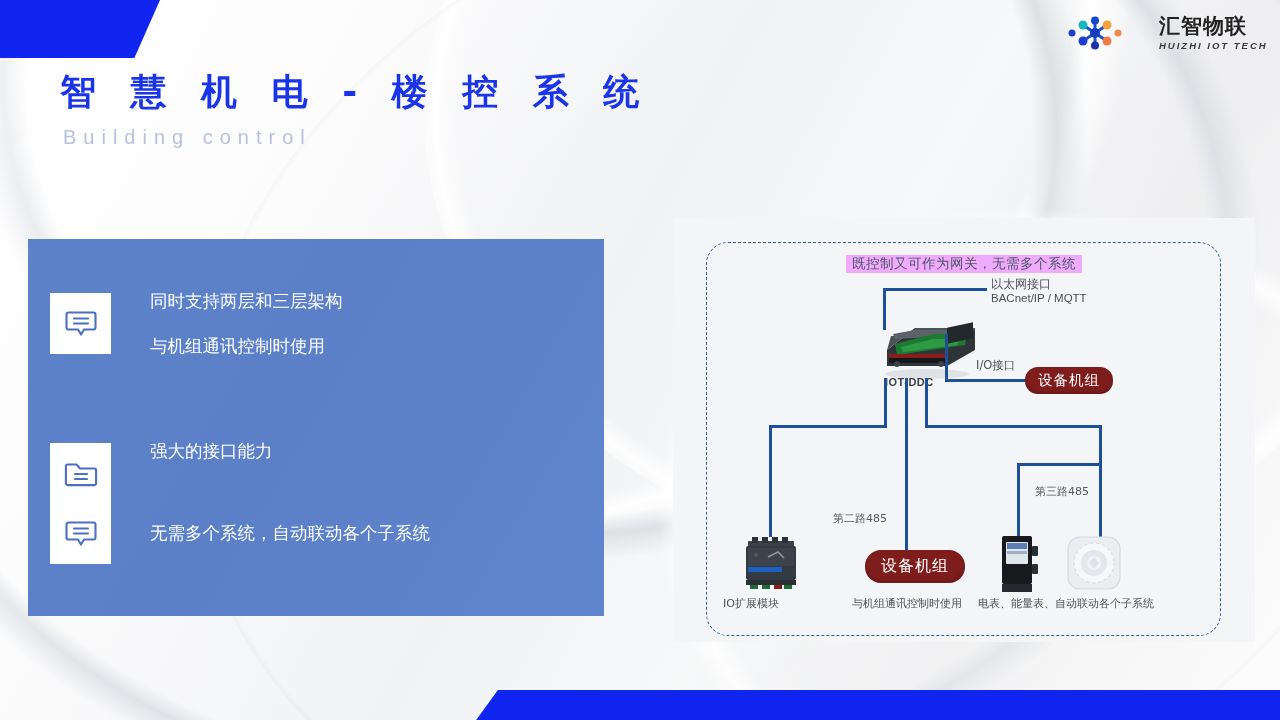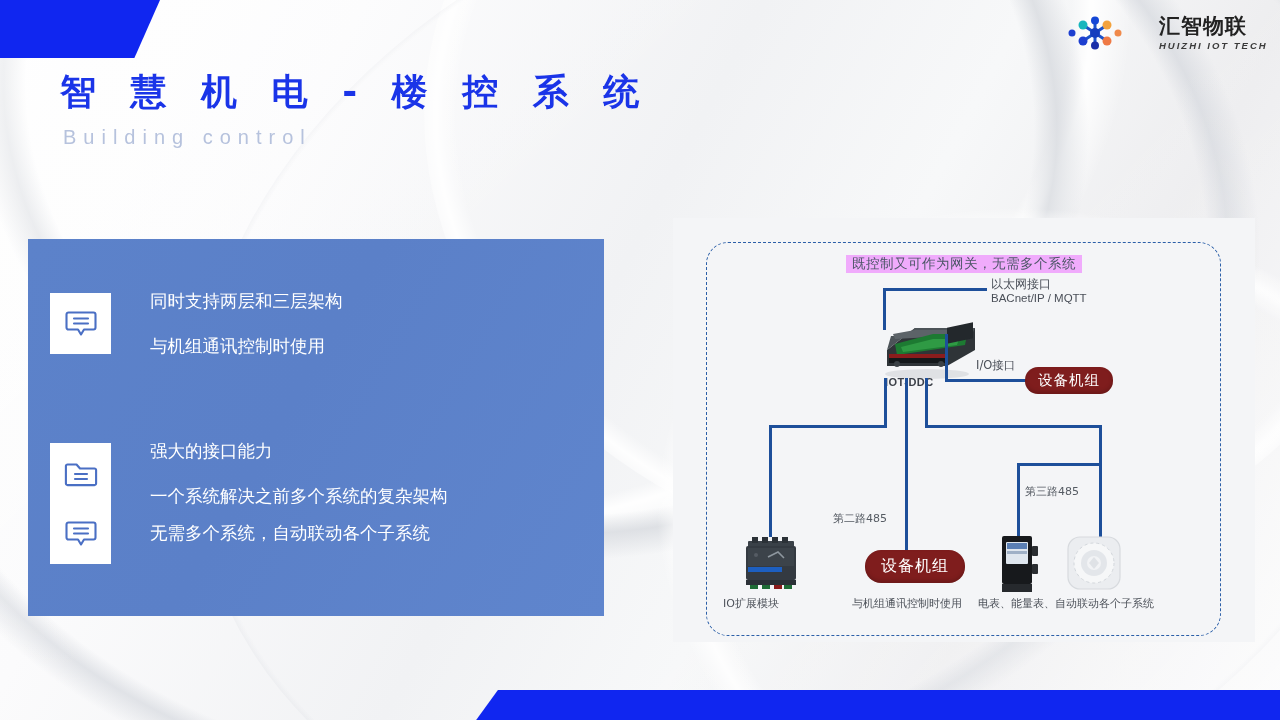--- a/index.html
+++ b/index.html
@@ -179,21 +179,20 @@
     <div class="bullet-row" style="left:14px;top:157px;margin-top:47px;">
       <div class="bullet-icon">
         <svg width="34" height="34" viewBox="0 0 34 34">
           <path d="M3.5 7.5h9l3.5 4h14.5a1.6 1.6 0 0 1 1.6 1.6v13.4a1.6 1.6 0 0 1-1.6 1.6H3.5a1.6 1.6 0 0 1-1.6-1.6V9.1A1.6 1.6 0 0 1 3.5 7.5z" fill="none" stroke="#4a6fc4" stroke-width="2.1" stroke-linejoin="round"></path>
           <line x1="11" y1="17" x2="23" y2="17" stroke="#4a6fc4" stroke-width="2.1" stroke-linecap="round"></line>
           <line x1="11" y1="22" x2="23" y2="22" stroke="#4a6fc4" stroke-width="2.1" stroke-linecap="round"></line>
         </svg>
       </div>
       <div class="bullet-texts">
         <div class="bullet-line">强大的接口能力</div>
-        <div class="bullet-line">一个系统解决之前多个系统的复杂架构</div>
       </div>
     </div>
 
     <div class="bullet-row" style="left:14px;top:264px;">
       <div class="bullet-icon">
         <svg width="34" height="34" viewBox="0 0 34 34">
           <path d="M4.5 5.5h25a2 2 0 0 1 2 2v13a2 2 0 0 1-2 2h-9.5l-3 5-3-5H4.5a2 2 0 0 1-2-2v-13a2 2 0 0 1 2-2z" fill="none" stroke="#4a6fc4" stroke-width="2.1" stroke-linejoin="round"></path>
           <line x1="10" y1="11.5" x2="24" y2="11.5" stroke="#4a6fc4" stroke-width="2.1" stroke-linecap="round"></line>
           <line x1="10" y1="16.5" x2="24" y2="16.5" stroke="#4a6fc4" stroke-width="2.1" stroke-linecap="round"></line>
         </svg>
@@ -244,21 +243,21 @@
       <div class="wire" style="left:96px;top:207px;width:118px;height:3px;"></div>
       <div class="wire" style="left:96px;top:207px;width:3px;height:112px;"></div>
 
       <div class="wire" style="left:252px;top:207px;width:177px;height:3px;"></div>
       <div class="wire" style="left:426px;top:207px;width:3px;height:41px;"></div>
       <div class="wire" style="left:344px;top:245px;width:85px;height:3px;"></div>
       <div class="wire" style="left:344px;top:245px;width:3px;height:74px;"></div>
       <div class="wire" style="left:426px;top:245px;width:3px;height:74px;"></div>
 
       <div class="lbl" style="left:160px;top:272px;font-size:11px;color:#555b63;margin-top:21px;">第二路485</div>
-      <div class="lbl" style="left:352px;top:266px;font-size:11px;color:#555b63;">第三路485</div>
+      <div class="lbl" style="left:362px;top:266px;font-size:11px;color:#555b63;">第三路485</div>
 
       <svg class="dev" style="left:67px;top:317px;width:62px;height:58px;" viewBox="0 0 62 58">
         <rect x="8" y="6" width="46" height="6" rx="1" fill="#3a4148"></rect>
         <rect x="12" y="2" width="6" height="6" fill="#2b3137"></rect>
         <rect x="22" y="2" width="6" height="6" fill="#2b3137"></rect>
         <rect x="32" y="2" width="6" height="6" fill="#2b3137"></rect>
         <rect x="42" y="2" width="6" height="6" fill="#2b3137"></rect>
         <rect x="6" y="11" width="50" height="34" rx="2" fill="#343a41"></rect>
         <rect x="8" y="13" width="46" height="18" fill="#3c434a"></rect>
         <circle cx="16" cy="20" r="2" fill="#555c64"></circle>

